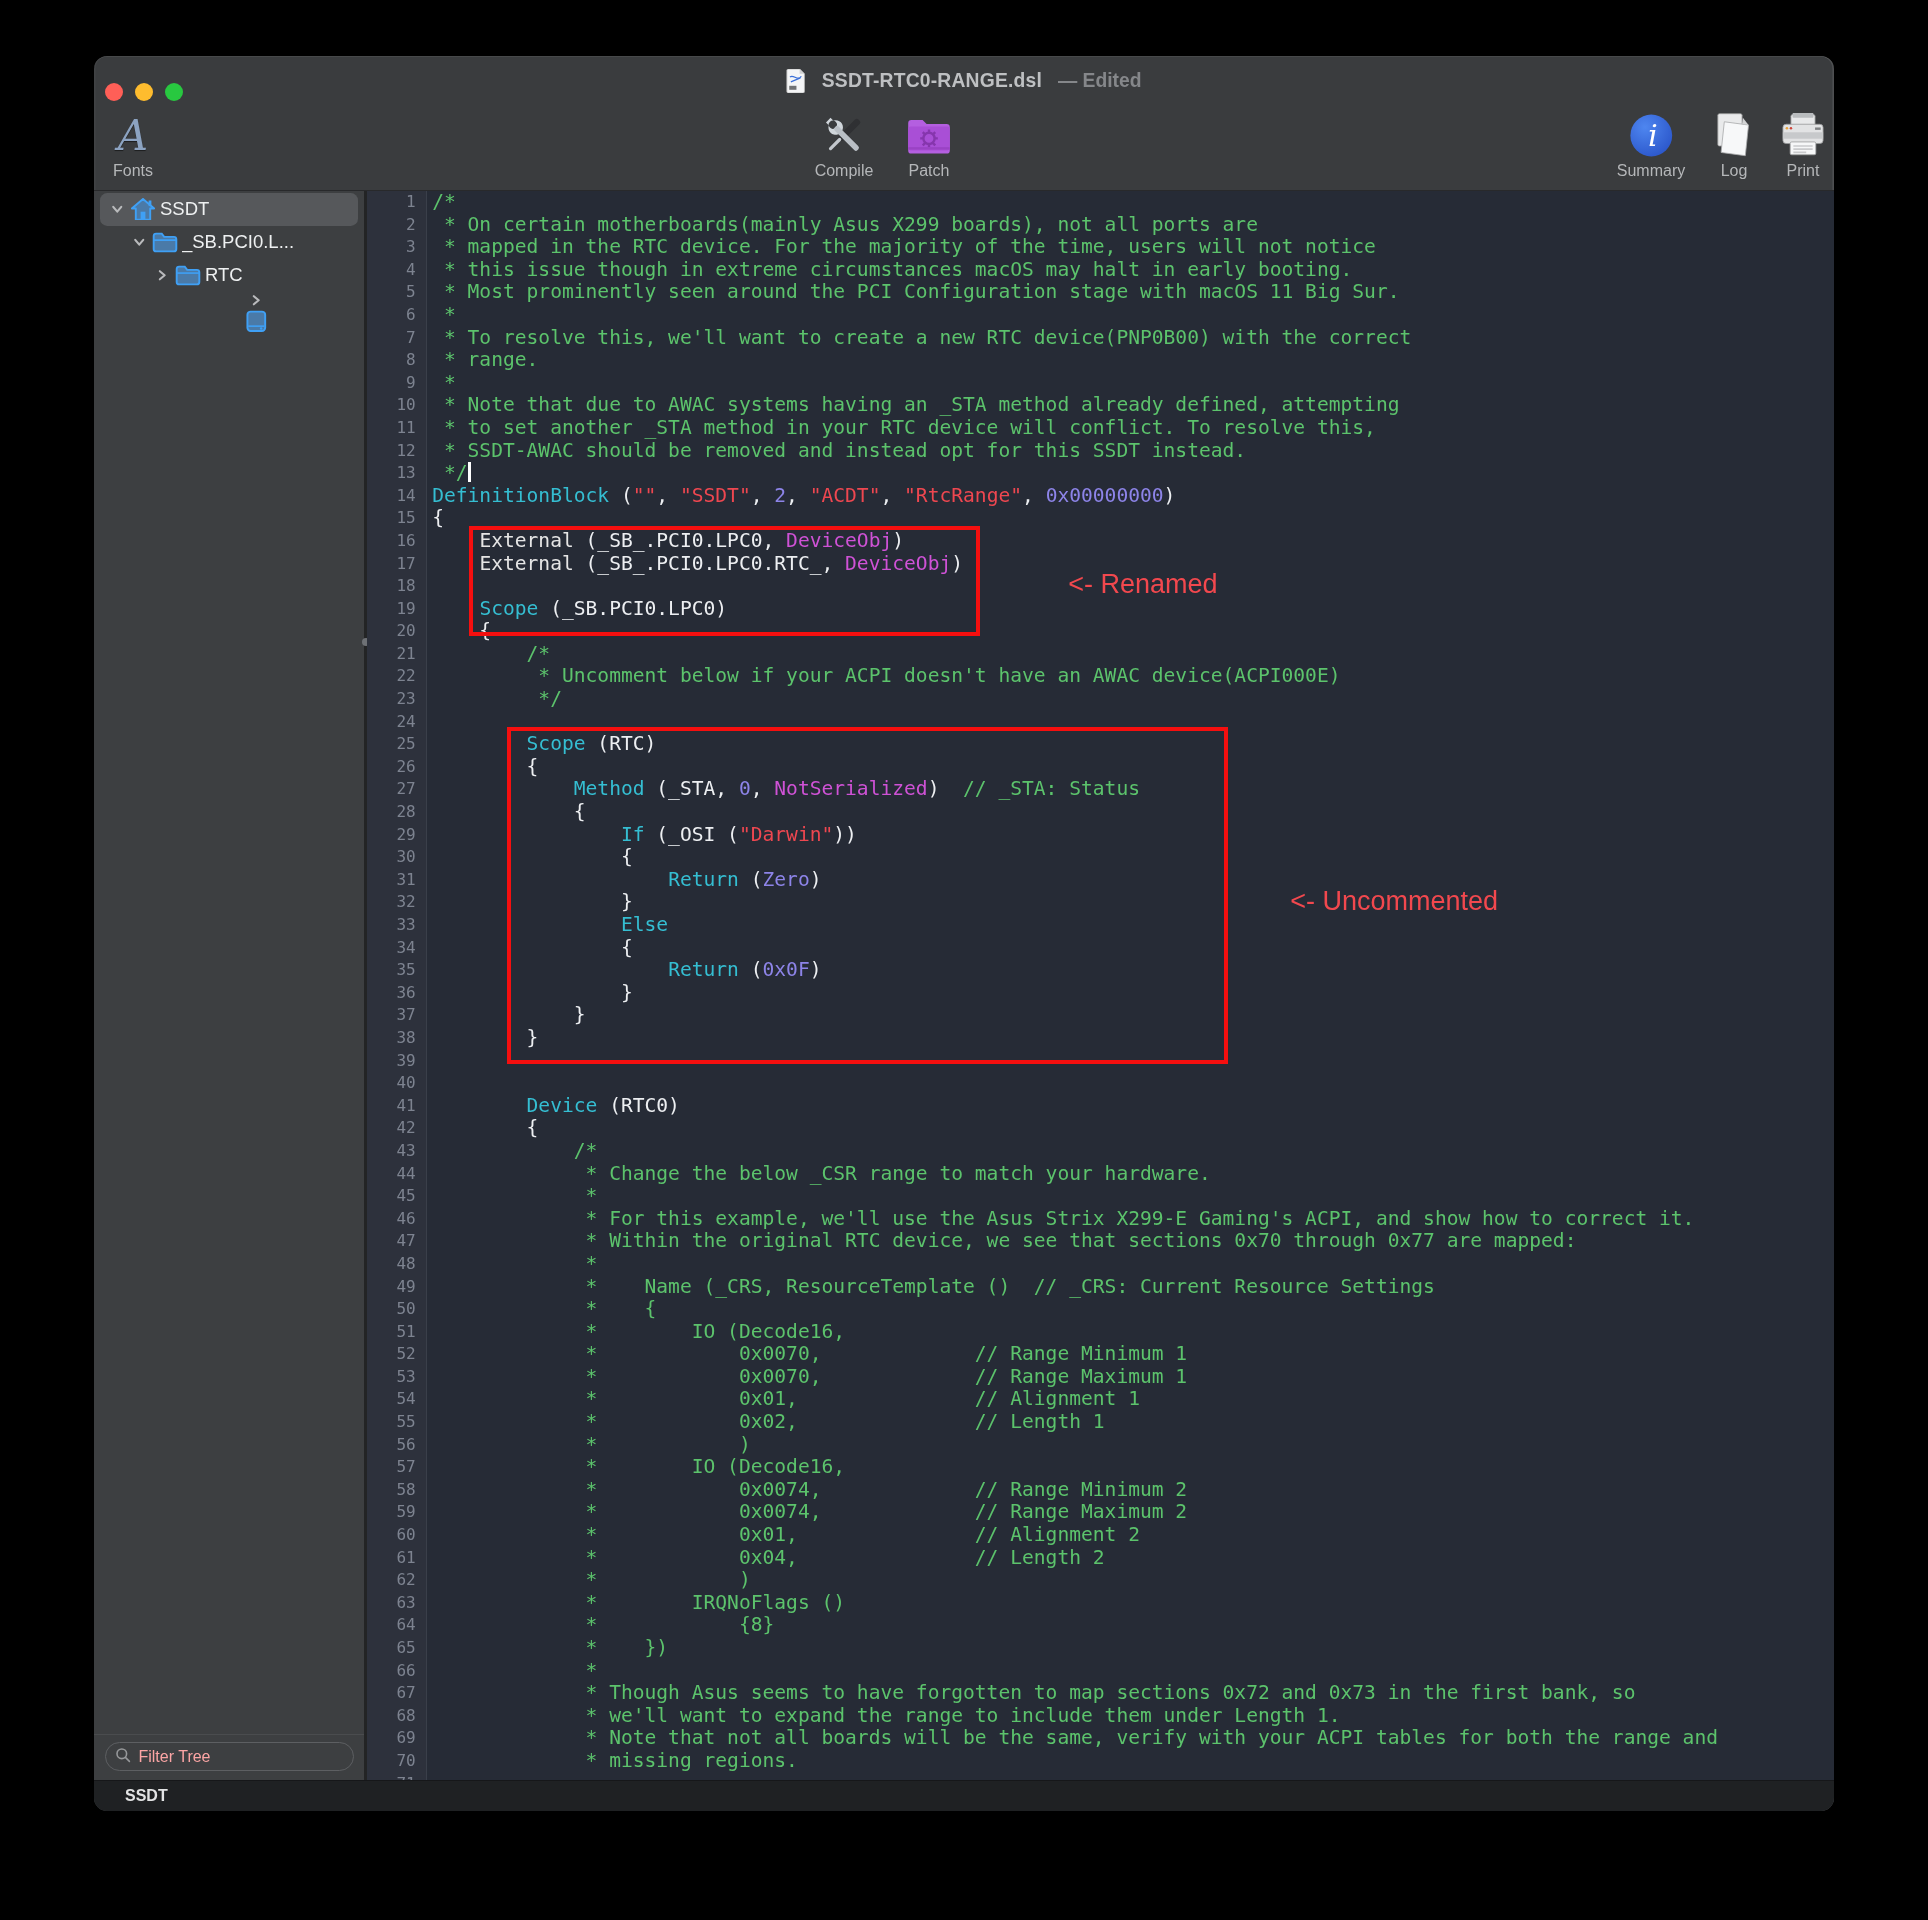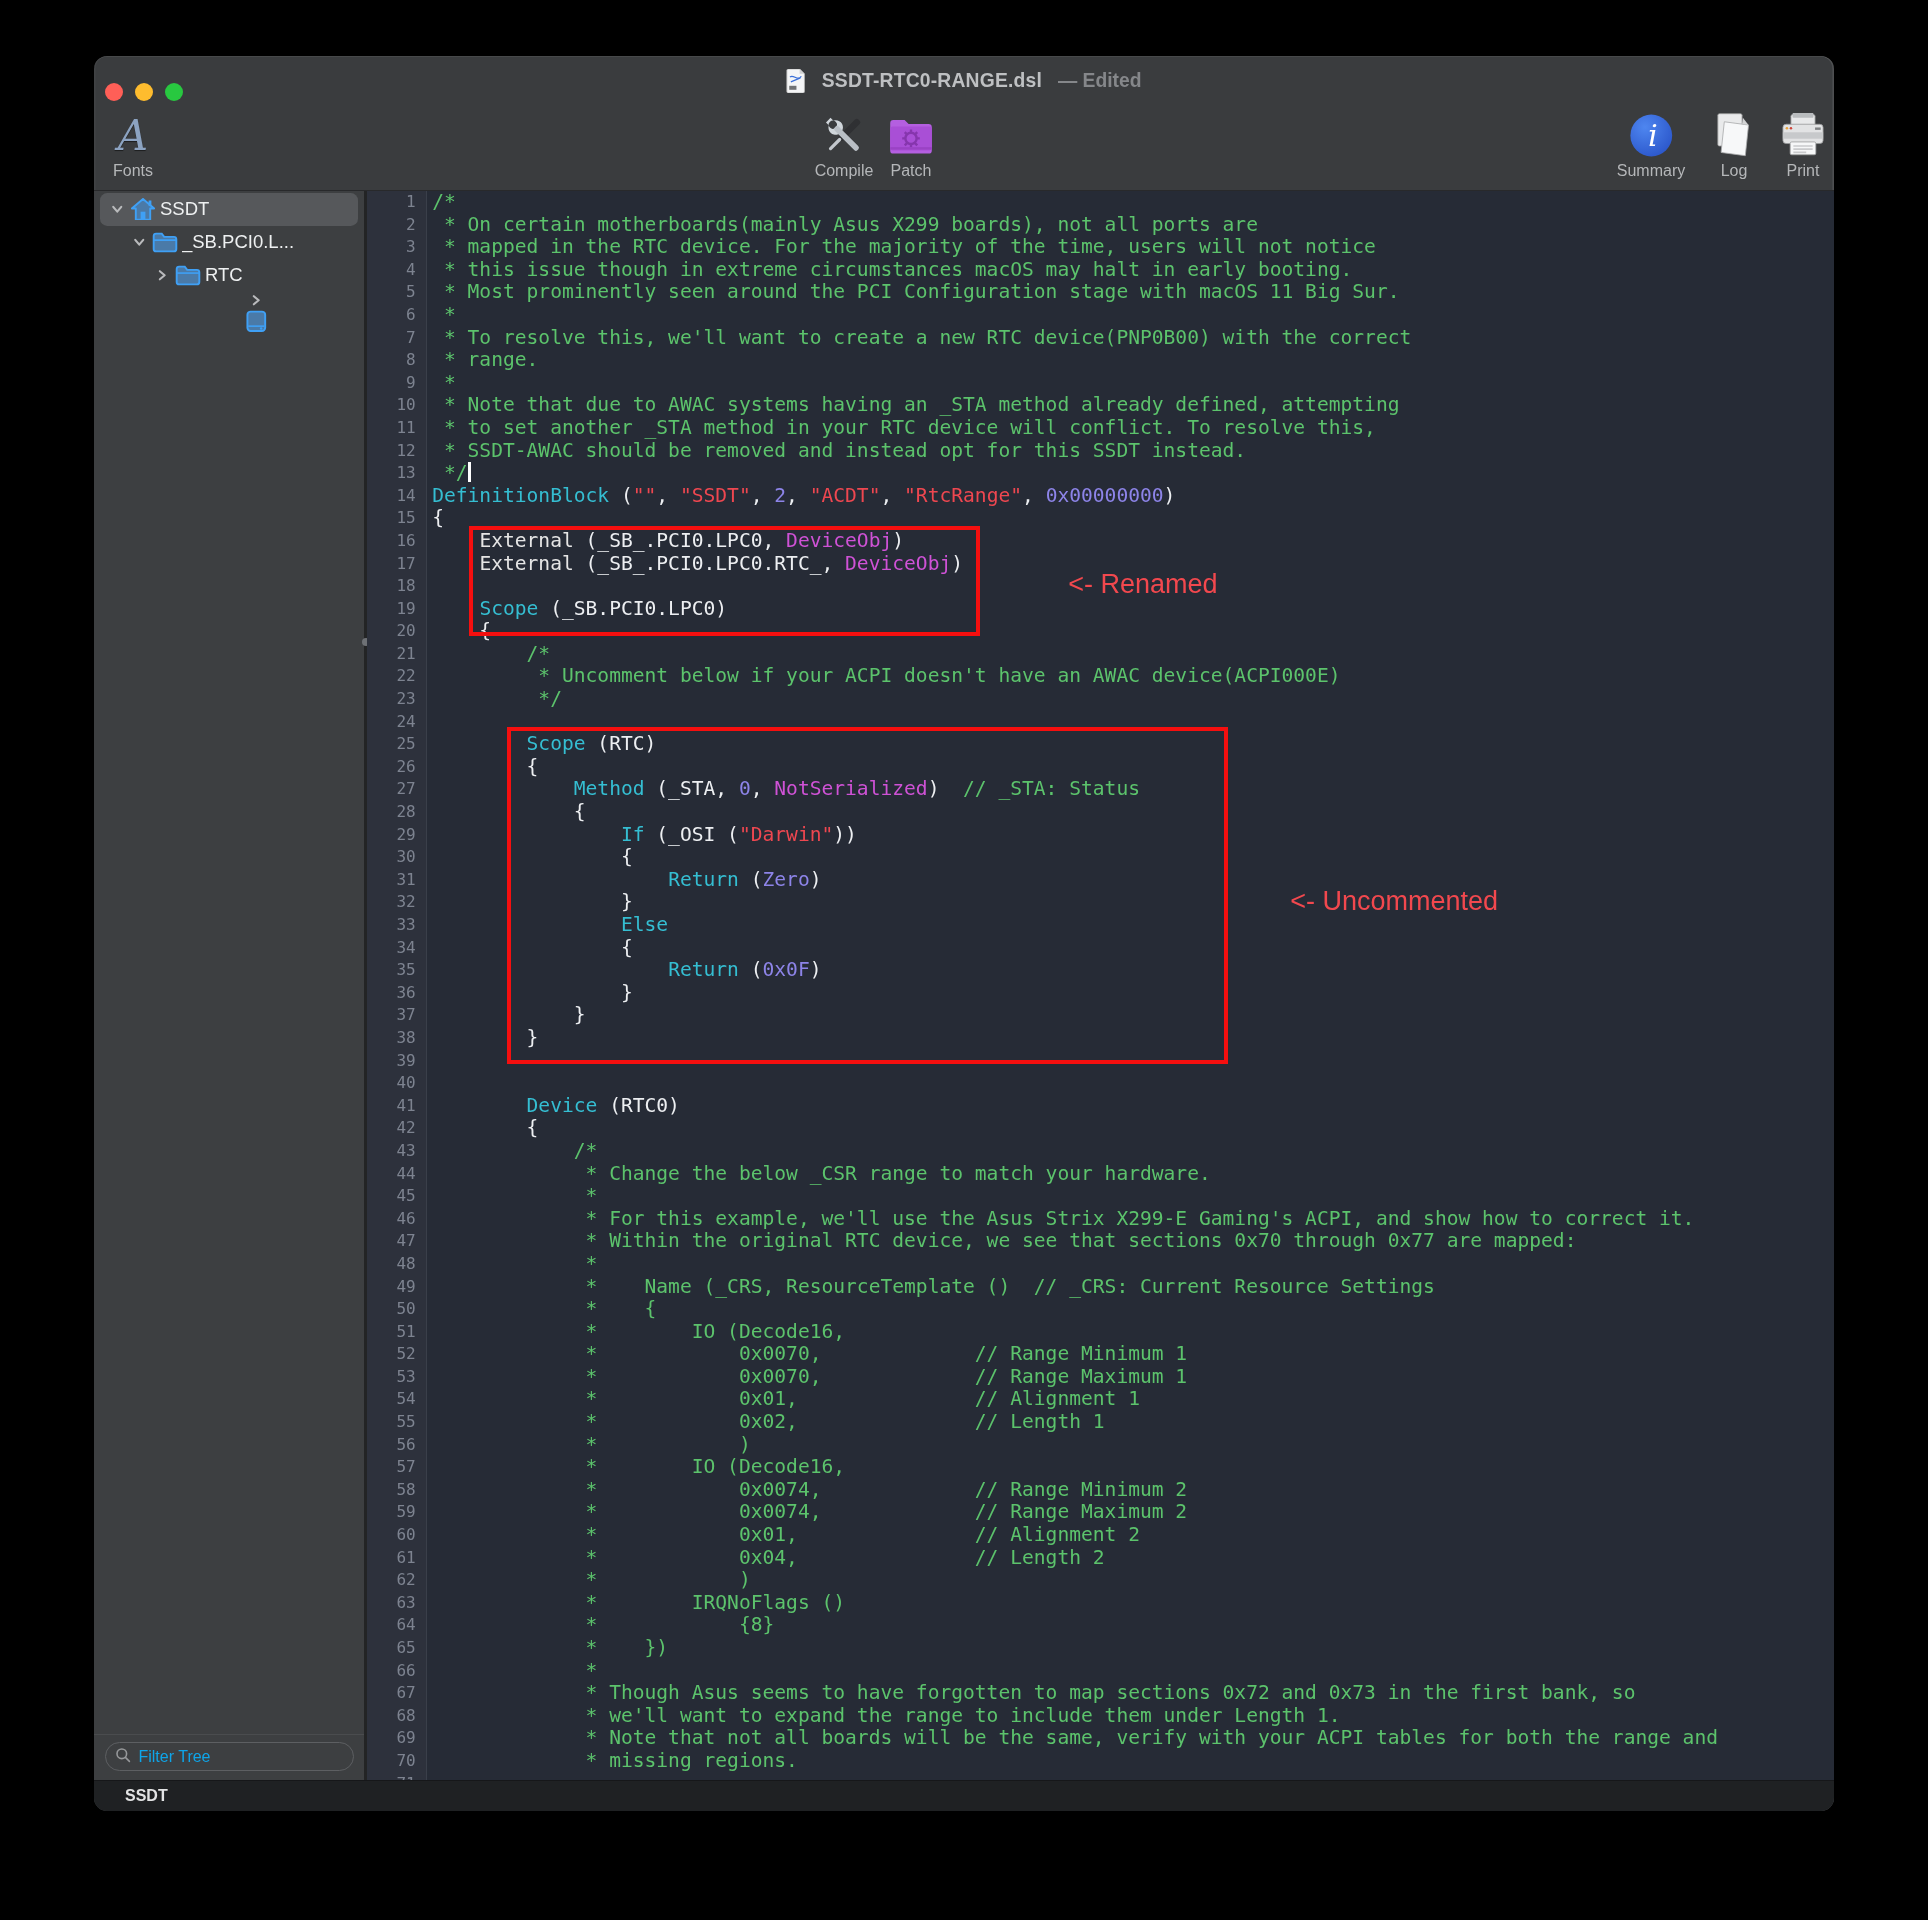--- a/index.html
+++ b/index.html
@@ -19,36 +19,36 @@
   .title-text{font-size:19.3px;font-weight:700;color:#bec0c2;letter-spacing:0.2px;}
   .title-suffix{font-size:19.3px;font-weight:600;color:#85878a;}
   
   .toolbar{height:84px;flex:none;position:relative;border-bottom:0.8px solid #28292b;}
   .tb{position:absolute;top:6.4px;display:flex;flex-direction:column;align-items:center;transform:translateX(-50%);}
   .tb .tb-label{margin-top:2.4px;font-size:16px;color:#b5b7b9;}
   .tb .tb-ico{height:47px;display:flex;align-items:center;justify-content:center;}
   .tb-fonts{left:39px;}
   .fonts-a{font-family:"DejaVu Serif",serif;font-style:italic;font-size:42px;color:#8ca3c1;line-height:42px;
     text-shadow:0 0.8px 0.8px rgba(0,0,0,.5);}
-  .tb-compile{left:750px;}.tb-patch{left:817px;}
+  .tb-compile{left:750px;}.tb-patch{left:835px;}
   .tb-summary{left:1557px;}.tb-log{left:1640px;}.tb-print{left:1709px;}
   
   .content{flex:1;display:flex;min-height:0;}
   .sidebar{width:270px;flex:none;background:#3d3f41;position:relative;}
   .tree{padding-top:1.6px;}
   .tree-row{height:33px;display:flex;align-items:center;margin:0 5.6px;border-radius:7.3px;
     color:#eef0f1;font-size:18.5px;}
   .tree-row.selected{background:#56585b;}
   .tw-chev{width:18px;height:18px;flex:none;display:flex;align-items:center;justify-content:center;}
   .tw-ico{width:27px;height:24px;flex:none;display:flex;align-items:center;justify-content:center;margin:0 3.2px 0 3.2px;}
   .tw-label{white-space:nowrap;overflow:hidden;}
   .filter-area{position:absolute;left:0;right:0;bottom:0;height:45px;border-top:0.8px solid #4a4c4e;}
   .filter-box{margin:7.3px 10.5px 0 10.5px;height:27px;border:1.6px solid #5d5f62;border-radius:15.3px;
     display:flex;align-items:center;gap:7.3px;padding:0 9.7px;}
-  .filter-text{font-size:16px;color:#0ea5e9;text-align:center;}
+  .filter-text{font-size:16px;color:#fca5a5;text-align:center;}
   .divider{width:3.2px;flex:none;background:#232425;position:relative;}
   .handle{position:absolute;left:50%;top:447px;width:8px;height:8px;border-radius:50%;
     background:#6e7175;transform:translateX(-50%);}
   
   .editor{flex:1;position:relative;background:#262b36;overflow:hidden;}
   .gutter{position:absolute;left:0;top:0;bottom:0;width:59px;background:#2d313c;border-right:0.8px solid #3a3f4a;}
   .gutter-num{height:22.6px;line-height:22.6px;text-align:right;padding-right:10.5px;
     font-family:"DejaVu Sans Mono",monospace;font-size:16px;color:#7d8390;}
   .code{position:absolute;left:65px;top:0;right:0;bottom:0;}
   .code-line{height:22.6px;white-space:pre;font-family:"DejaVu Sans Mono",monospace;

